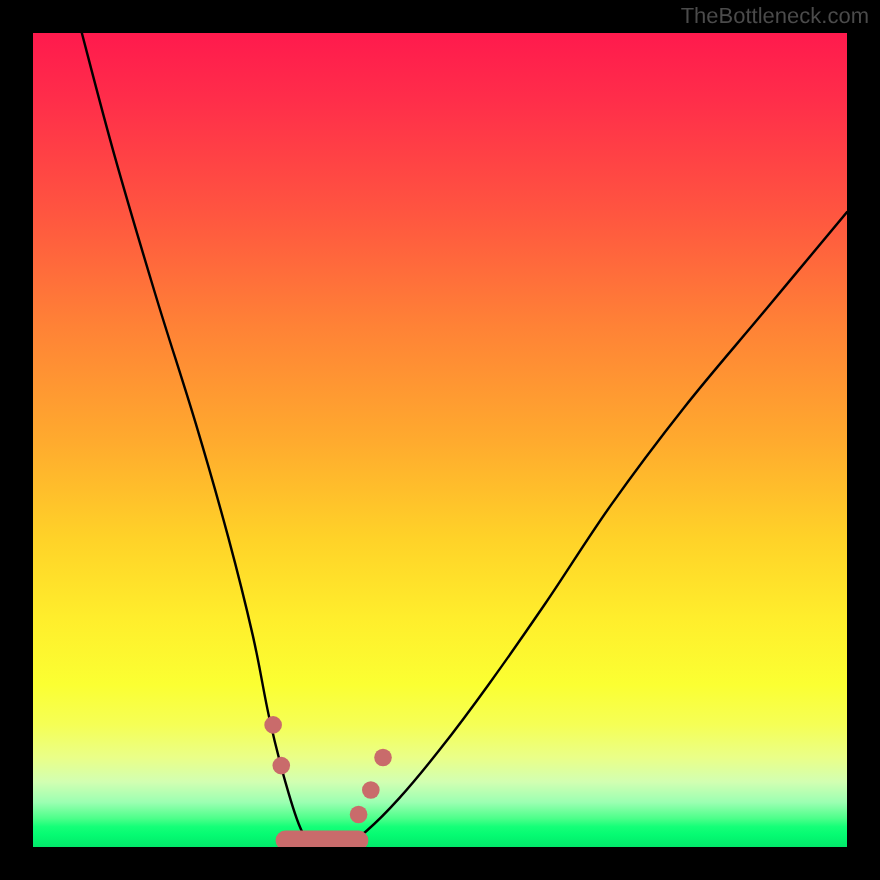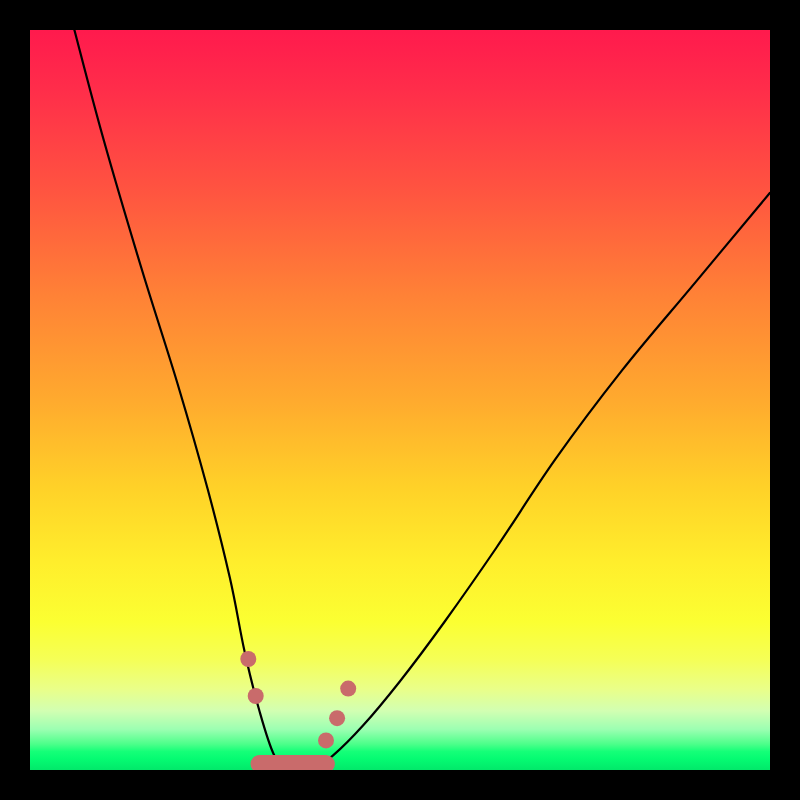--- a/index.html
+++ b/index.html
@@ -78,14 +78,15 @@
           <circle cx="218.3" cy="629.0" r="8" fill="#c96b6b"></circle>
           <circle cx="225.7" cy="666.0" r="8" fill="#c96b6b"></circle>
           <circle cx="296.0" cy="710.4" r="8" fill="#c96b6b"></circle>
           <circle cx="307.1" cy="688.2" r="8" fill="#c96b6b"></circle>
           <circle cx="318.2" cy="658.6" r="8" fill="#c96b6b"></circle>
         </g>
     </svg>
 
   </div>
 
+  <div class="watermark">TheBottleneck.com</div>
 
 </div>
 
 </body></html>

